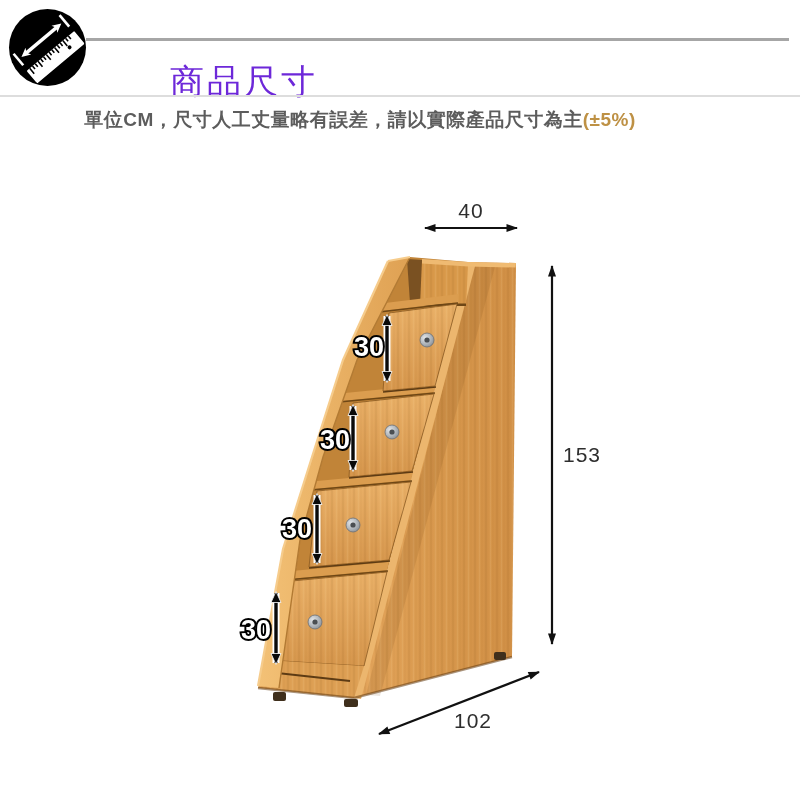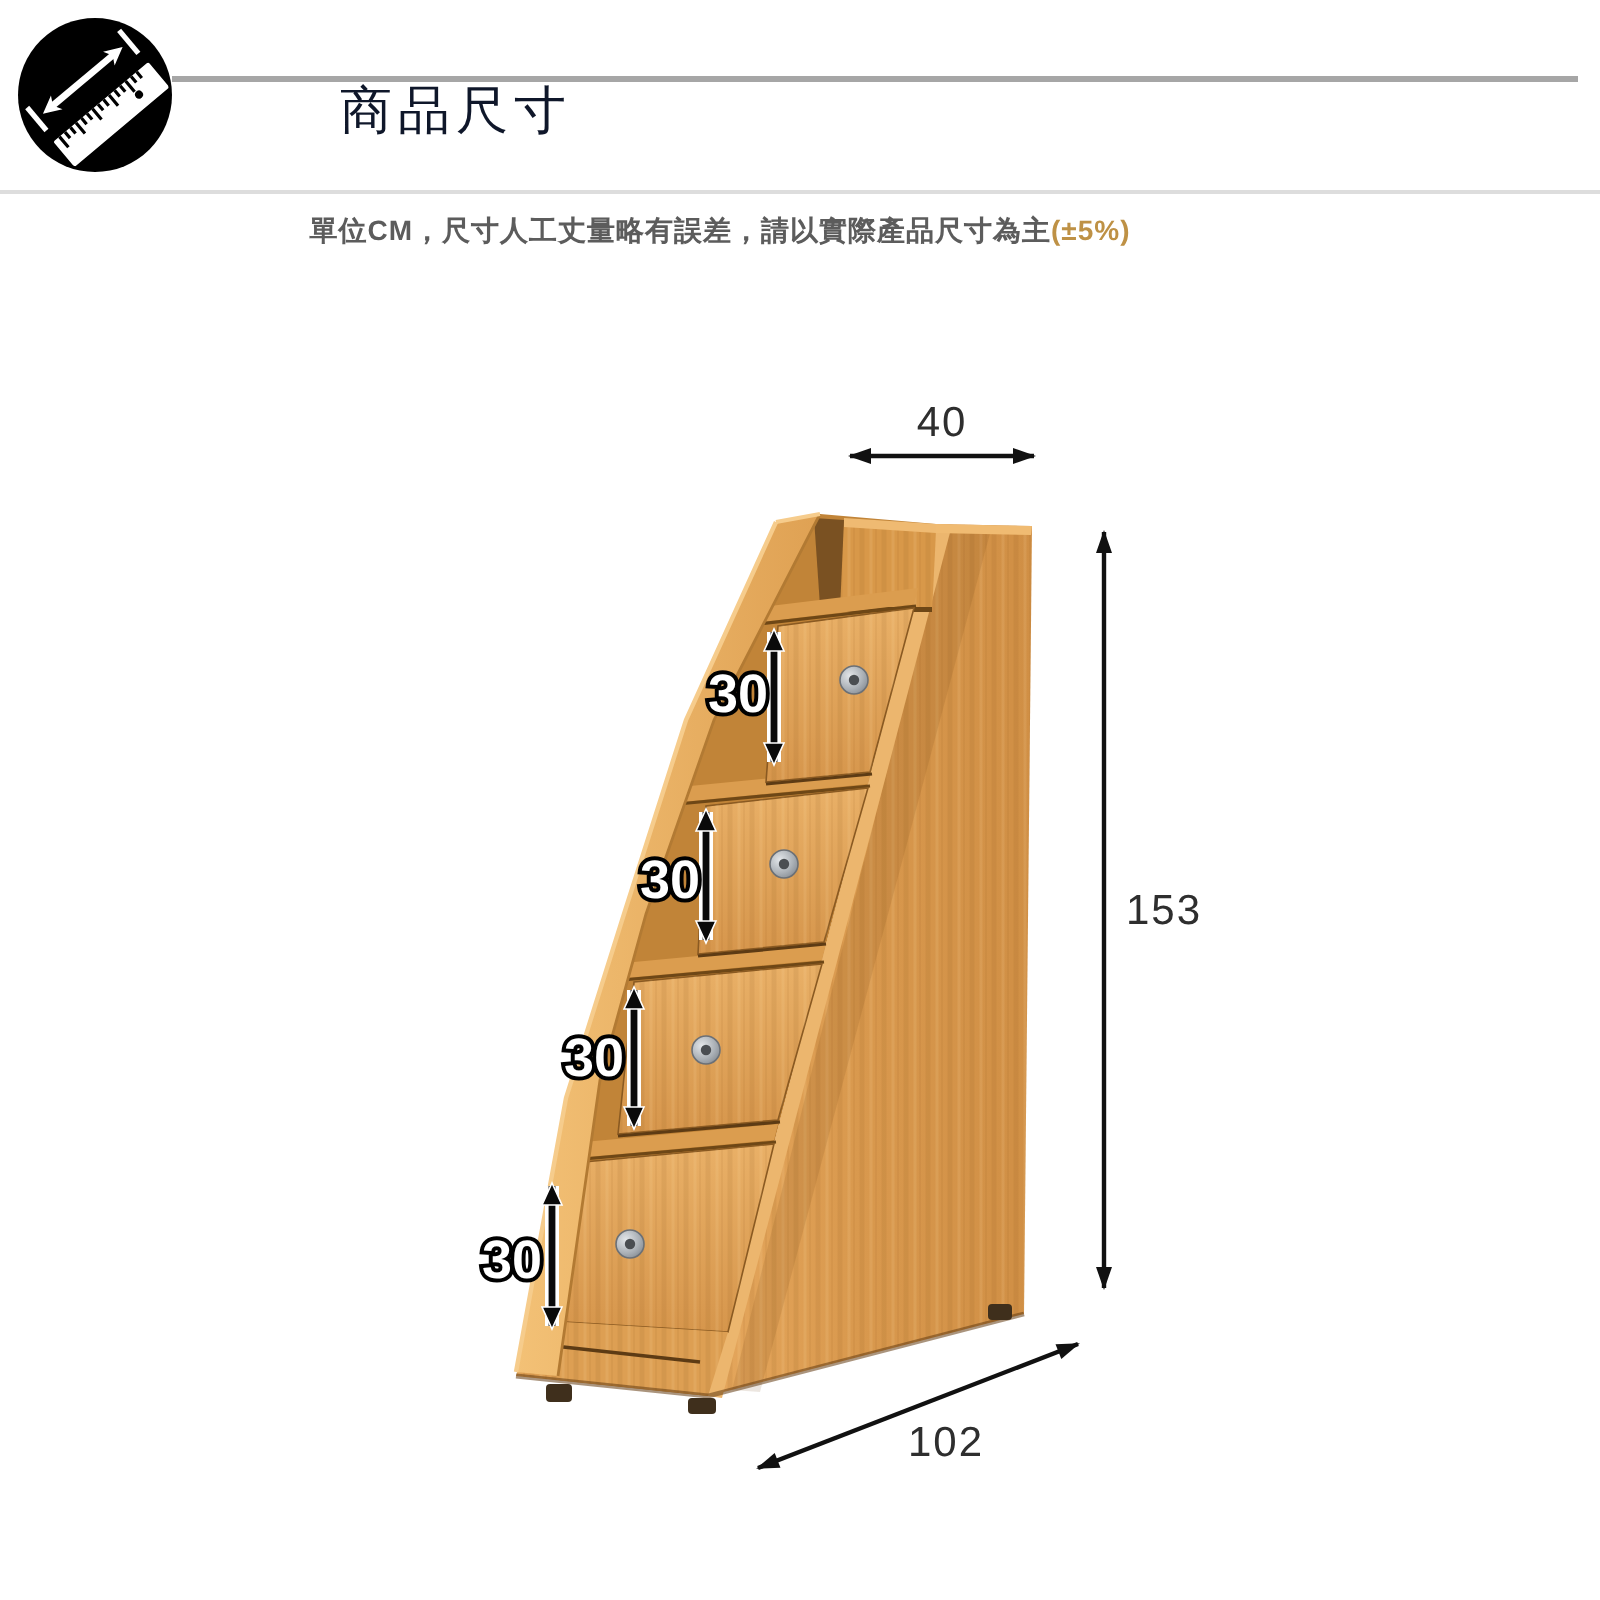--- a/index.html
+++ b/index.html
@@ -2,25 +2,25 @@
 <html><head>
 <meta charset="utf-8">
 <style>
   html,body{margin:0;padding:0;background:#ffffff;}
   #stage{position:relative;width:800px;height:800px;background:#fff;overflow:hidden;
          font-family:"Liberation Sans",sans-serif;}
   #scene{position:absolute;left:0;top:0;}
   .brand{position:absolute;left:122px;top:12px;font-size:18px;letter-spacing:2.5px;
          color:#4b4b4b;font-weight:400;}
   .rule1{position:absolute;left:86px;top:38px;width:703px;height:2.5px;background:#a6a6a6;}
-  .title{position:absolute;left:170px;top:38px;font-size:26px;letter-spacing:3px;
-         color:#0f172a;font-weight:400;}
+  .title{position:absolute;left:170px;top:59px;font-size:34px;letter-spacing:3px;
+         color:#6d28d9;font-weight:400;}
   .rule2{position:absolute;left:0;top:95px;width:800px;height:2px;background:#dddddd;}
   .subtitle{position:absolute;left:0;top:107px;width:720px;text-align:center;
-            font-size:14px;font-weight:bold;color:#5c5c5c;letter-spacing:0.5px;}
+            font-size:19px;font-weight:bold;color:#5c5c5c;letter-spacing:0.5px;}
   .subtitle .tol{color:#be9145;font-weight:bold;}
   .dimnum{font-family:"Liberation Sans",sans-serif;font-size:21px;fill:#2e2e2e;
           letter-spacing:1px;}
   .stepnum{font-family:"Liberation Sans",sans-serif;font-size:27px;font-weight:bold;
            fill:#ffffff;stroke:#000000;stroke-width:4px;paint-order:stroke;}
 </style>
 </head>
 <body>
 
 <div id="stage">

